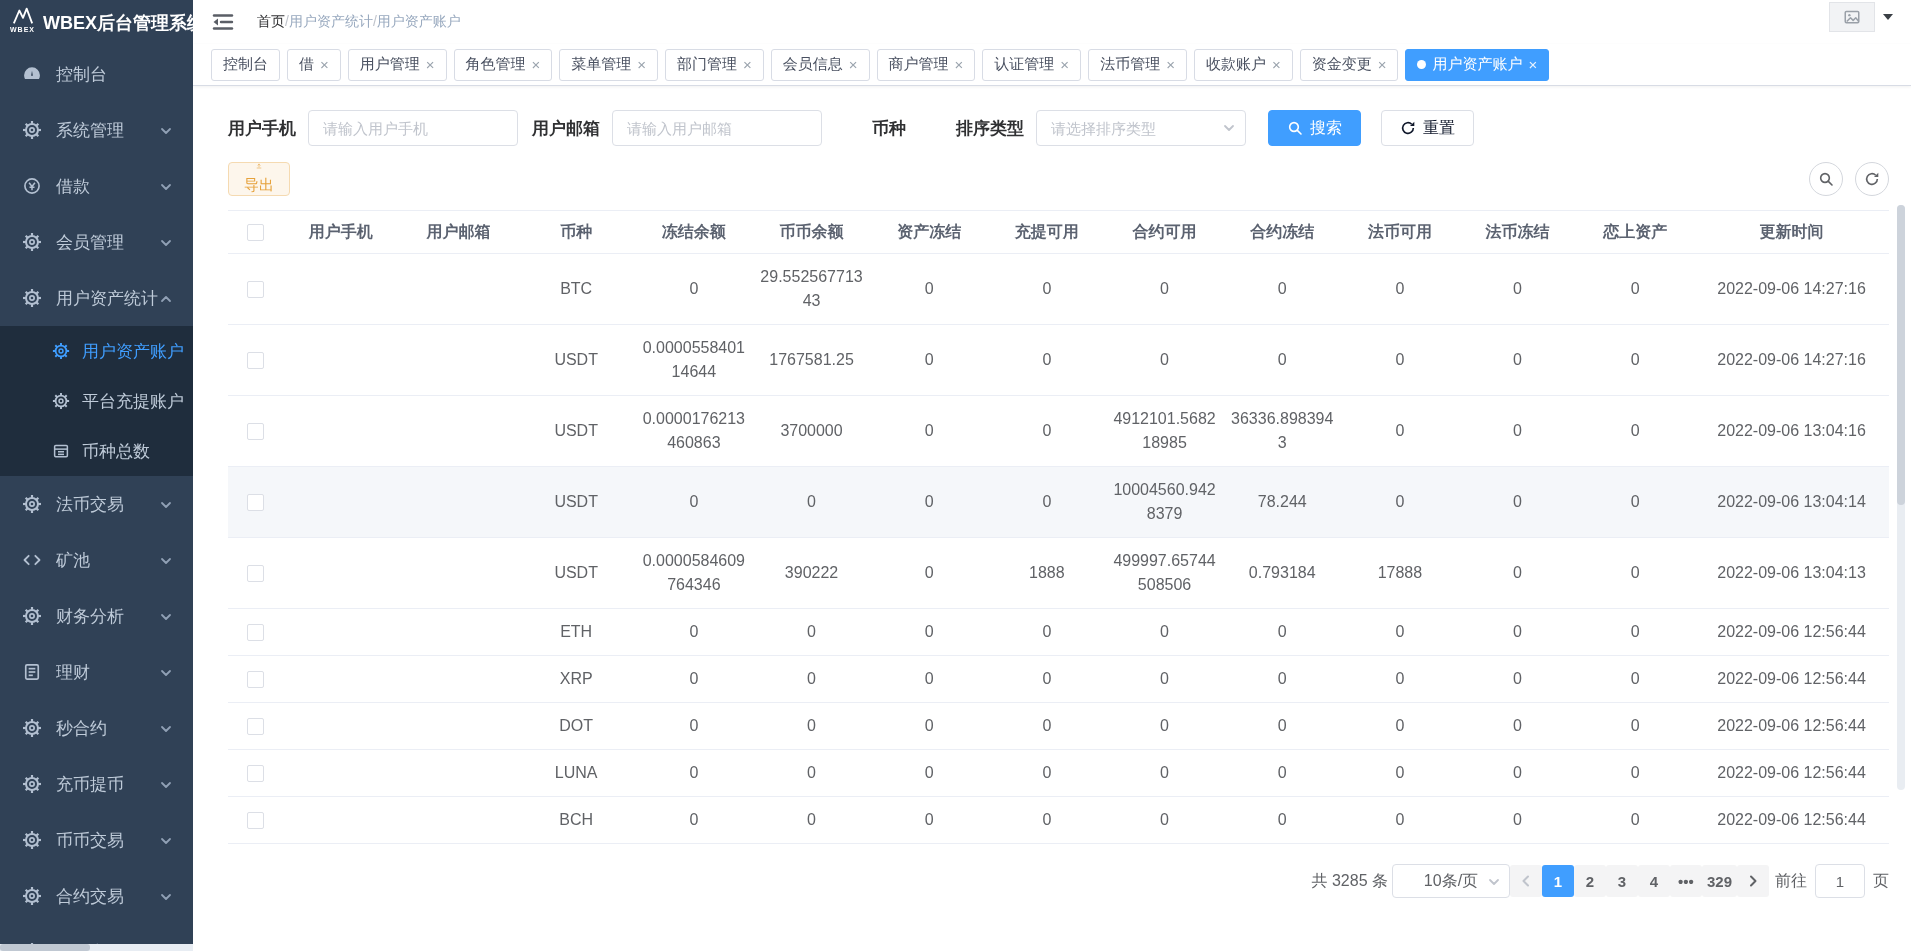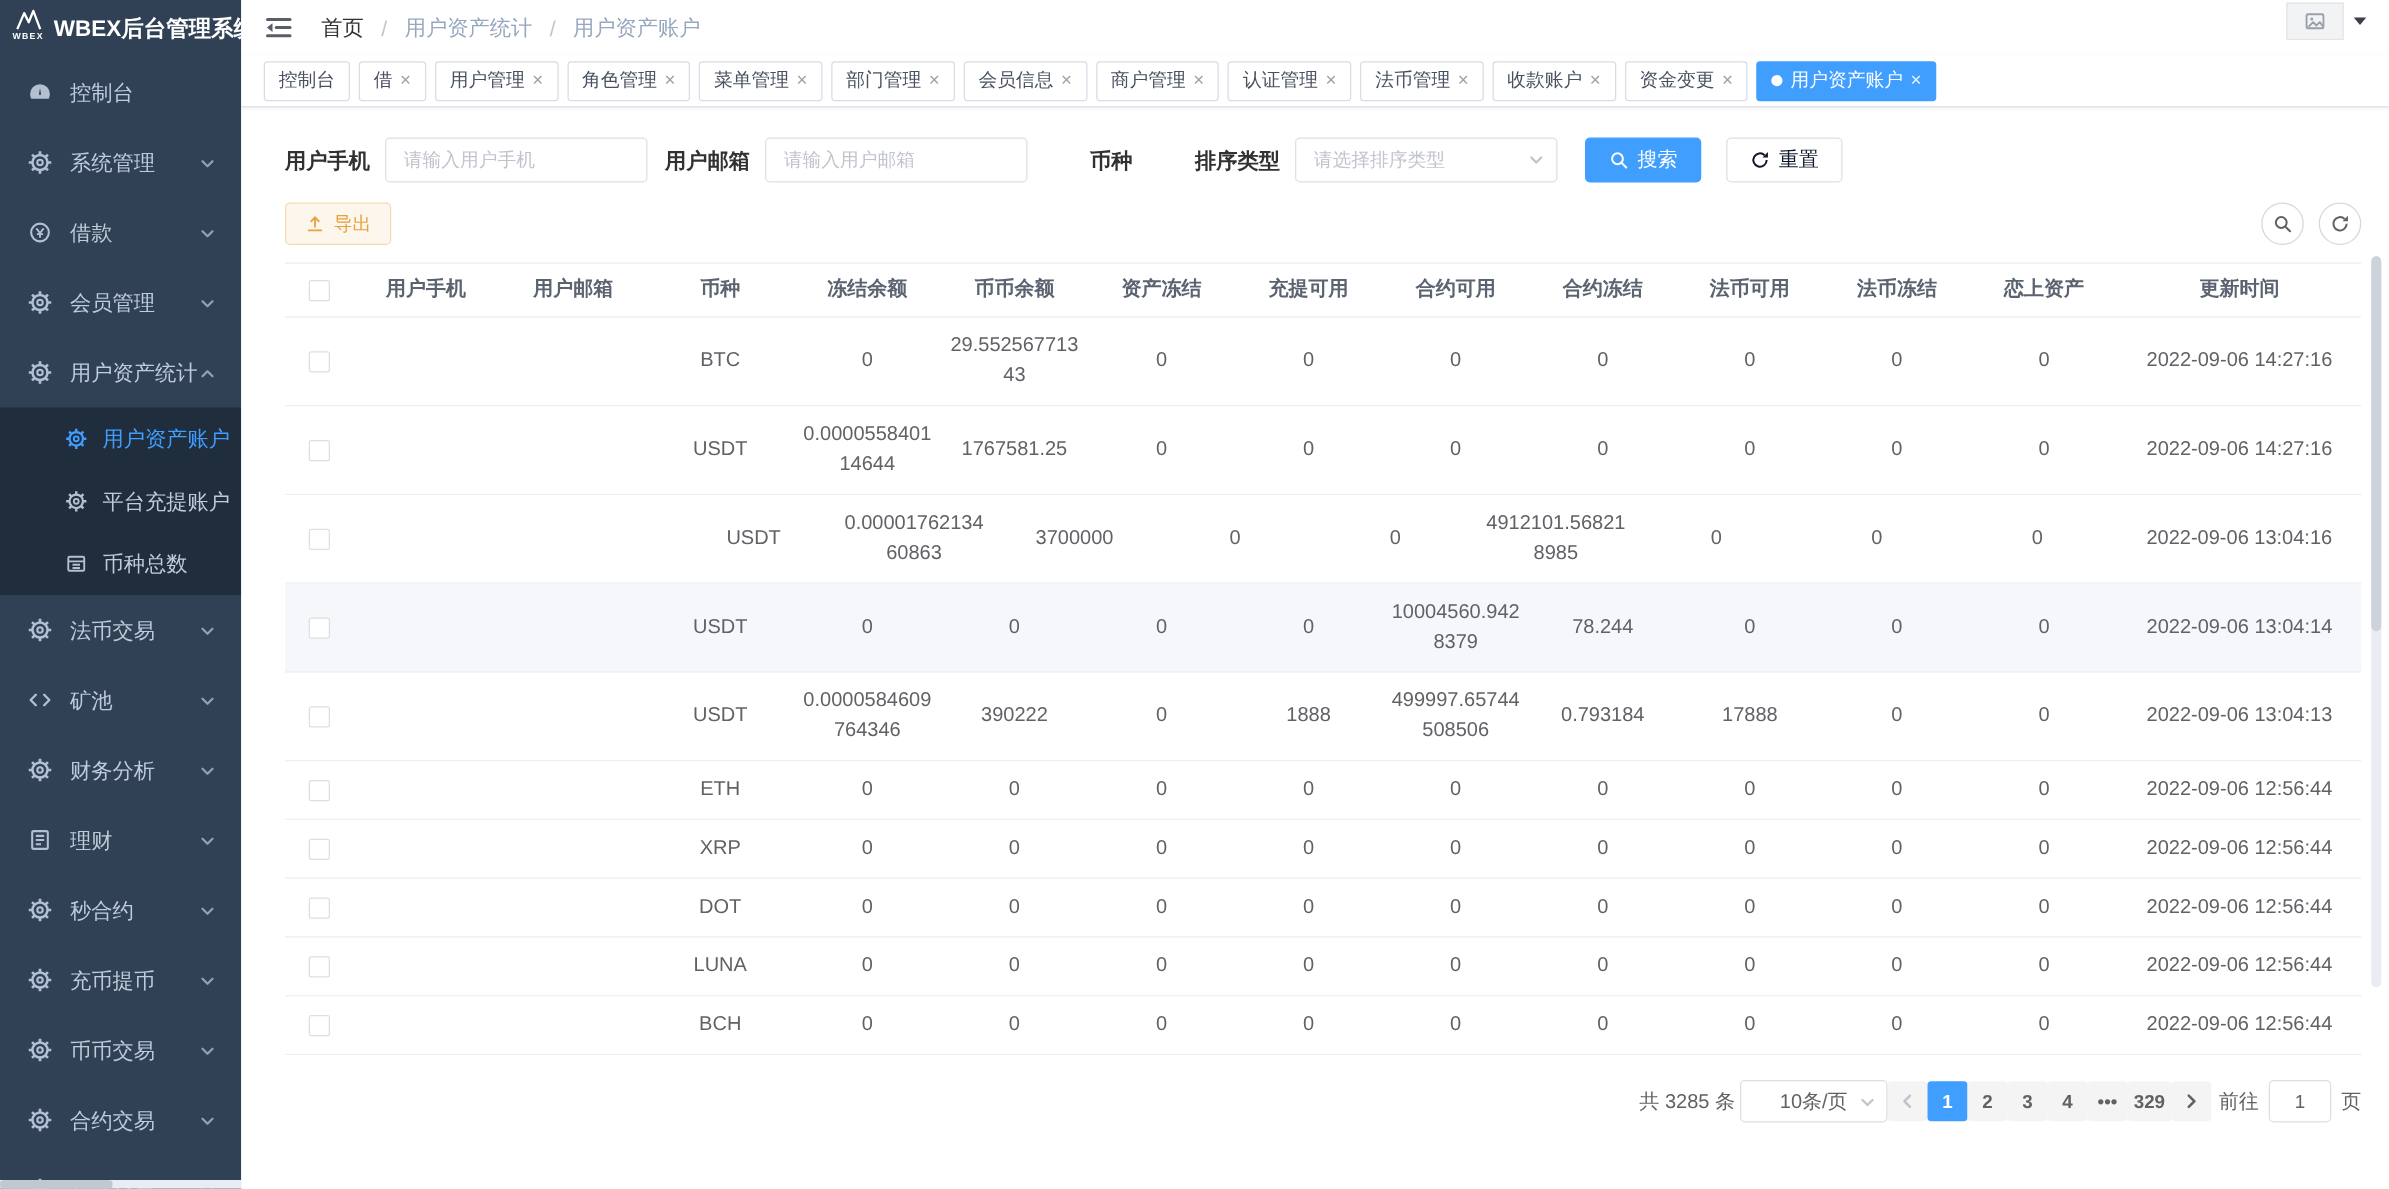--- a/index.html
+++ b/index.html
@@ -32,21 +32,21 @@
   .submenu-item.active .mi-icon { color:#409eff; }
   .sidebar-hscroll { position:absolute; left:0; bottom:0; width:193px; height:7px; background:#e8edf3; }
   .sidebar-hscroll .thumb { width:90px; height:7px; background:#c0c8d2; border-radius:3px; }
 
   
   .main { position:absolute; left:193px; top:0; width:1718px; height:951px; background:#fff; }
 
   .navbar { height:44px; display:flex; align-items:center; padding:0 20px 0 18px; position:relative; }
   .hamburger { width:24px; height:24px; color:#5a5e66; cursor:pointer; margin-right:22px; }
   .hamburger svg { width:24px; height:24px; }
-  .breadcrumb { display:flex; align-items:flex-end; gap:14px; font-size:17px; }
+  .breadcrumb { display:flex; align-items:flex-start; gap:0; font-size:14px; }
   .bc-home { color:#303133; cursor:pointer; }
   .bc-sep { color:#c0c4cc; }
   .bc-item { color:#97a8be; }
   .nav-avatar { position:absolute; right:36px; top:2px; width:46px; height:30px; background:#f2f3f5;
     border:1px solid #e2e4e8; display:flex; align-items:center; justify-content:center; cursor:pointer; }
   .nav-avatar svg { width:20px; height:18px; color:#9aa0a8; }
   .nav-caret { position:absolute; right:18px; top:14px; width:0; height:0; cursor:pointer;
     border-left:5px solid transparent; border-right:5px solid transparent; border-top:6px solid #3a3f45; }
 
   .tagbar { height:42px; display:flex; align-items:center; gap:7px; padding:0 18px;
@@ -69,21 +69,21 @@
     font-family:"Liberation Sans","DejaVu Sans",sans-serif; }
   .f-input::placeholder { color:#c0c4cc; }
   .f-select-wrap { position:relative; }
   .f-select-wrap .caret { position:absolute; right:10px; top:11px; width:14px; height:14px; color:#c0c4cc; pointer-events:none; }
   .f-select-wrap .caret svg { width:14px; height:14px; }
   .btn { height:36px; display:inline-flex; align-items:center; gap:7px; padding:0 18px;
     border-radius:4px; font-size:16px; cursor:pointer; border:1px solid transparent; }
   .btn svg { width:16px; height:16px; }
   .btn-primary { background:#409eff; border-color:#409eff; color:#fff; }
   .btn-plain { background:#fff; border-color:#dcdfe6; color:#0f172a; }
-  .btn-warn { background:#fdf6ec; border-color:#f5dab1; color:#e6a23c; height:34px; padding:0 15px; font-size:15px; }
+  .btn-warn { background:#fdf6ec; border-color:#f5dab1; color:#e6a23c; height:34px; padding:0 15px; font-size:15px;flex-direction:column; }
 
   .toolbar { margin-top:16px; display:flex; align-items:center; }
   .toolbar-right { margin-left:auto; display:flex; gap:12px; }
   .circle-btn { width:34px; height:34px; border-radius:50%; border:1px solid #d4d7dd;
     background:#fff; display:flex; align-items:center; justify-content:center; color:#606266; cursor:pointer; }
   .circle-btn svg { width:16px; height:16px; }
 
   
   .table { margin-top:14px; border-top:1px solid #ebeef5; }
   .tr { display:flex; align-items:center; border-bottom:1px solid #ebeef5; }
@@ -571,20 +571,21 @@
             <span class="cbx"></span>
           </div>
         <div class="td"></div>
         <div class="td"></div>
         <div class="td">USDT</div>
         <div class="td">0.0000176213460863</div>
         <div class="td">3700000</div>
         <div class="td">0</div>
         <div class="td">0</div>
         <div class="td">4912101.568218985</div>
+        <div class="td">36336.8983943</div>
         <div class="td">0</div>
         <div class="td">0</div>
         <div class="td">0</div>
         <div class="td time-cell">2022-09-06 13:04:16</div>
       </div>
 
       <div class="tr hl">
         <div class="cb-cell">
             <span class="cbx"></span>
           </div>

